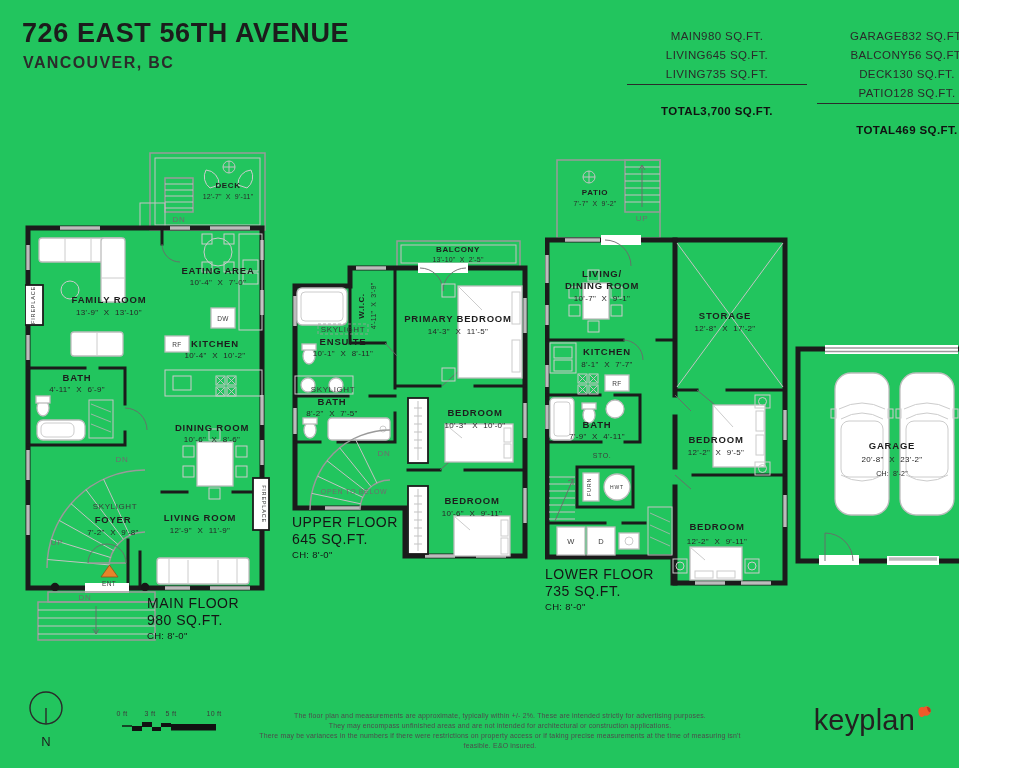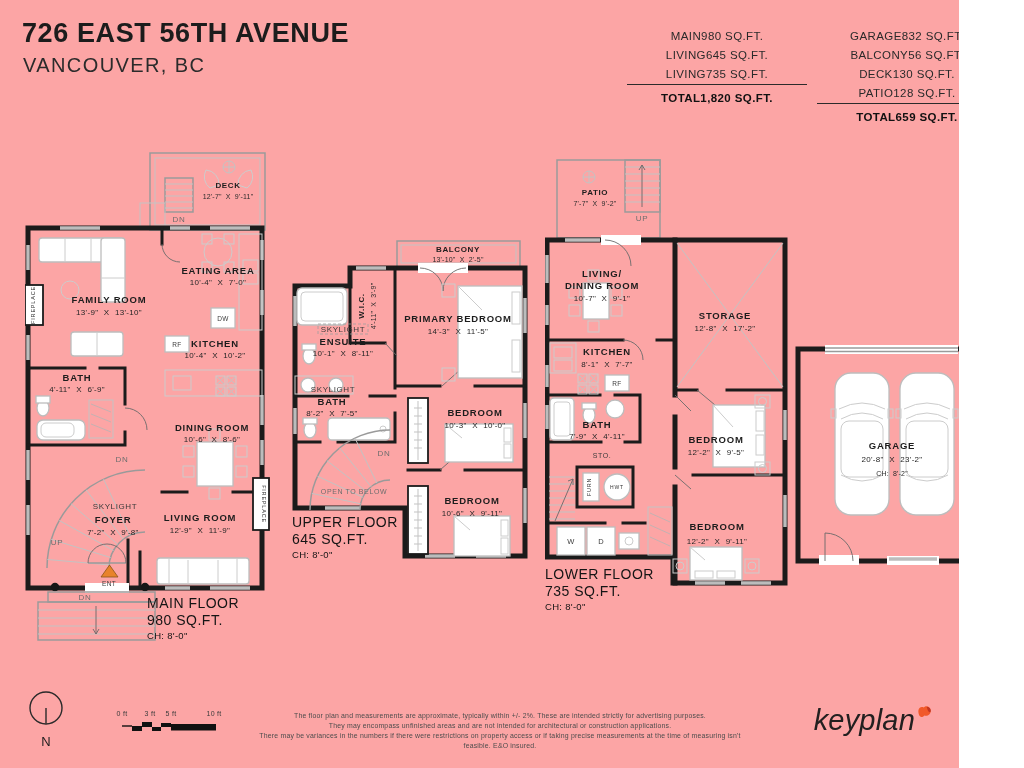--- a/index.html
+++ b/index.html
@@ -1,27 +1,27 @@
 <!DOCTYPE html>
 <html><head>
 <meta charset="utf-8">
 <style>
   html,body{margin:0;padding:0;background:#ffffff;}
-  #page{position:relative;width:959px;height:768px;background:#fca5a5;overflow:hidden;
+  #page{position:relative;width:959px;height:768px;background:#22c55e;overflow:hidden;
         font-family:"Liberation Sans",sans-serif;color:#1d1d1d;}
   .abs{position:absolute;}
 
   
   #title{left:22px;top:18px;font-size:27px;font-weight:700;letter-spacing:.6px;color:#1c1c1c;}
-  #subtitle{left:23px;top:54px;font-size:20px;font-weight:400;letter-spacing:1.4px;color:#2b2b2b;}
+  #subtitle{left:23px;top:54px;font-size:16px;font-weight:700;letter-spacing:1.4px;color:#2b2b2b;}
 
   
   .area-table{position:absolute;top:27px;width:180px;font-size:11.5px;letter-spacing:.4px;color:#2a2a2a;}
   .area-table .row{display:flex;justify-content:center;padding:3.4px 0;}
-  .area-table .row.total{font-weight:700;color:#111;border-top:1.6px solid #2b2b2b;margin-top:1px;padding-top:7px;}
+  .area-table .row.total{font-weight:700;color:#111;border-top:1.6px solid #2b2b2b;margin-top:1px;padding-top:20px;}
   #table-interior{left:627px;}
   #table-exterior{left:817px;}
 
   
   .wall{fill:none;stroke:#1b1b1b;stroke-width:5;stroke-linecap:square;}
   .iwall{fill:none;stroke:#1b1b1b;stroke-width:3;stroke-linecap:square;}
   .w2{fill:#fff;stroke:#1b1b1b;stroke-width:1.8;}
   .thin{fill:none;stroke:#9a9a9a;stroke-width:1.5;}
   .thinner{fill:none;stroke:#c3c3c3;stroke-width:1;}
   .furn{fill:#fff;stroke:#bdbdbd;stroke-width:1.3;}
@@ -39,21 +39,21 @@
   .t-sm{font:400 8px "Liberation Sans",sans-serif;letter-spacing:.6px;fill:#6e6e6e;text-anchor:middle;}
   .t-xs{font:400 6.5px "Liberation Sans",sans-serif;letter-spacing:.3px;fill:#3c3c3c;text-anchor:middle;}
   .t-vert{font:400 5.5px "Liberation Sans",sans-serif;letter-spacing:.8px;fill:#333;text-anchor:middle;}
   .t-floor{font:500 14px "Liberation Sans",sans-serif;letter-spacing:.5px;fill:#151515;}
   .t-ch{font:400 9.5px "Liberation Sans",sans-serif;letter-spacing:.3px;fill:#151515;}
 
   
   #disclaimer{left:250px;top:711px;width:500px;text-align:center;font-size:6.9px;line-height:10px;
               color:#4c4c4c;letter-spacing:.2px;}
   #brand{right:26px;top:701px;display:flex;align-items:flex-start;}
-  #brand .word{font-size:29px;font-weight:500;color:#232020;letter-spacing:.2px;line-height:38px;font-style:italic;}
+  #brand .word{font-size:29px;font-weight:500;color:#232020;letter-spacing:.2px;line-height:38px;}
 </style>
 </head>
 <body>
 
 <div id="page">
 
   <div id="title" class="abs">726 EAST 56TH AVENUE</div>
   <div id="subtitle" class="abs">VANCOUVER, BC</div>
 
   <div id="table-interior" class="area-table">
@@ -64,21 +64,21 @@
     <div class="row">
         <span>LIVING</span>
         <span>645 SQ.FT.</span>
       </div>
     <div class="row">
         <span>LIVING</span>
         <span>735 SQ.FT.</span>
       </div>
     <div class="row total">
         <span>TOTAL</span>
-        <span>1,820 SQ.FT.</span>
+        <span>3,700 SQ.FT.</span>
       </div>
   </div>
 
   <div id="table-exterior" class="area-table">
     <div class="row">
         <span>GARAGE</span>
         <span>832 SQ.FT.</span>
       </div>
     <div class="row">
         <span>BALCONY</span>
@@ -87,21 +87,21 @@
     <div class="row">
         <span>DECK</span>
         <span>130 SQ.FT.</span>
       </div>
     <div class="row">
         <span>PATIO</span>
         <span>128 SQ.FT.</span>
       </div>
     <div class="row total">
         <span>TOTAL</span>
-        <span>659 SQ.FT.</span>
+        <span>469 SQ.FT.</span>
       </div>
   </div>
 
   <svg class="abs" style="left:25px;top:140px" width="270" height="505" viewBox="0 0 270 505">
 
     <g>
       <rect x="125" y="13" width="115" height="77" class="thin"></rect>
       <rect x="130" y="18" width="105" height="67" class="thinner"></rect>
       <circle cx="204" cy="27" r="6" class="thinner"></circle>
         <path class="thinner" d="M204 21 V33 M198 27 H210"></path>

